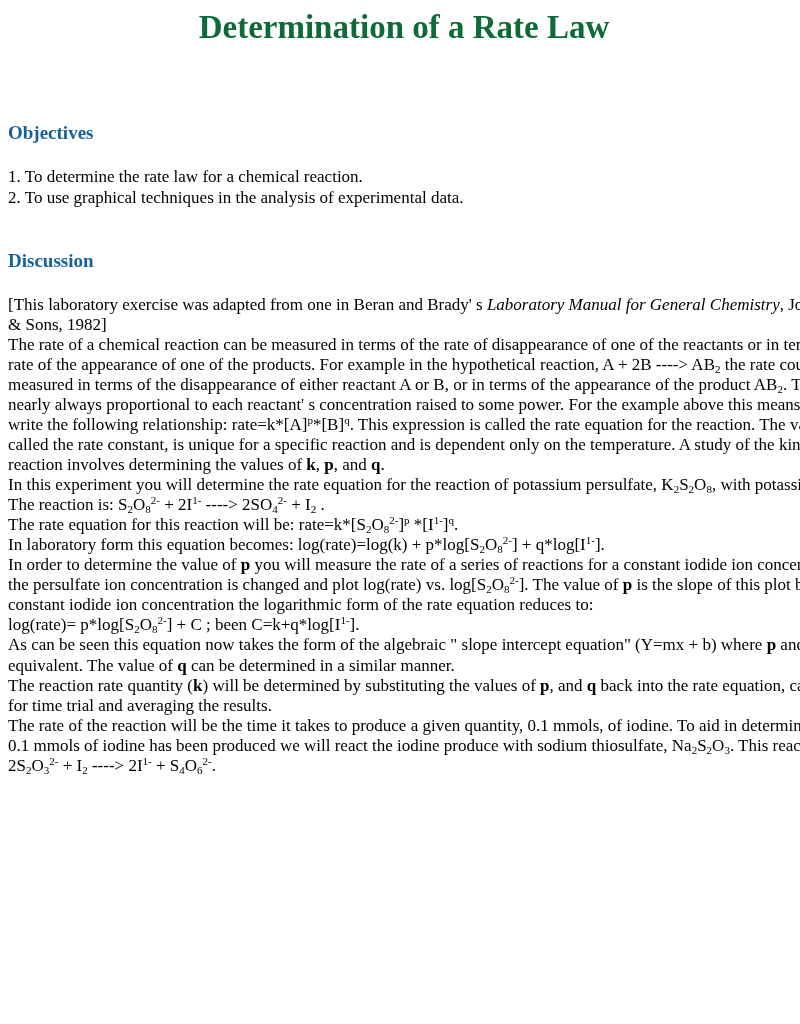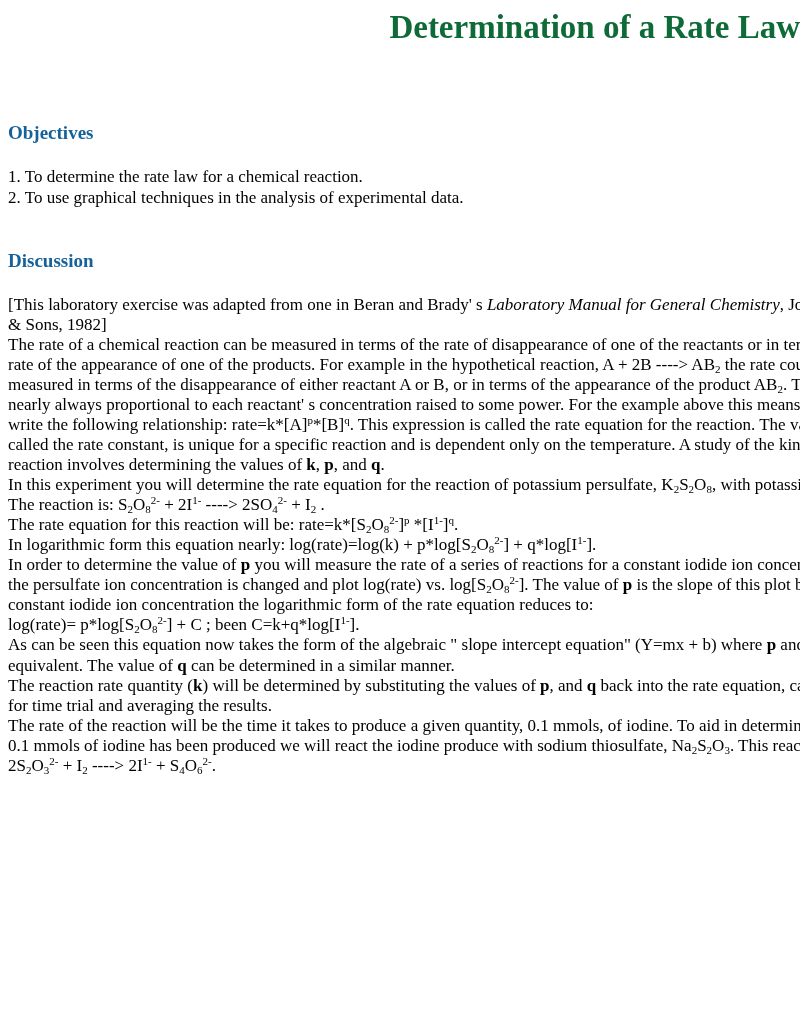--- a/index.html
+++ b/index.html
@@ -18,21 +18,21 @@
   }
   .page {
     width: 880px;           
     padding: 0 0 0 8px;
     box-sizing: border-box;
   }
   h1.doc-title {
     color: #0E6B38;
     font-size: 33px;
     font-weight: bold;
-    text-align: right;
+    text-align: center;
     margin: 8px 0 0 0;
     width: 792px;
     letter-spacing: 0px;
     line-height: 1.2;
   }
   .gap-after-title { height: 74px; }
   h2.section-heading {
     color: #15629B;
     font-size: 19px;
     font-weight: bold;
@@ -84,21 +84,21 @@
   <div class="heading-gap"></div>
 
   <p class="para"><span>[This laboratory exercise was adapted from one in Beran and Brady' s </span><i>Laboratory Manual for General Chemistry</i><span>, John Wiley &amp; Sons, 1982]</span></p>
 
   <p class="para para-block"><span>The rate of a chemical reaction can be measured in terms of the rate of disappearance of one of the reactants or in terms of the rate of the appearance of one of the products. For example in the hypothetical reaction, A + 2B ----&gt; AB</span><sub>2</sub><span> the rate could be measured in terms of the disappearance of either reactant A or B, or in terms of the appearance of the product AB</span><sub>2</sub><span>. The rate is nearly always proportional to each reactant' s concentration raised to some power. For the example above this means we would write the following relationship: rate=k*[A]</span><sup>p</sup><span>*[B]</span><sup>q</sup><span>. This expression is called the rate equation for the reaction. The value of k, called the rate constant, is unique for a specific reaction and is dependent only on the temperature. A study of the kinetics of any reaction involves determining the values of </span><b>k</b><span>, </span><b>p</b><span>, and </span><b>q</b><span>.</span></p>
 
   <p class="para para-block"><span>In this experiment you will determine the rate equation for the reaction of potassium persulfate, K</span><sub>2</sub><span>S</span><sub>2</sub><span>O</span><sub>8</sub><span>, with potassium iodide. The reaction is: S</span><sub>2</sub><span>O</span><sub>8</sub><sup>2-</sup><span> + 2I</span><sup>1-</sup><span> ----&gt; 2SO</span><sub>4</sub><sup>2-</sup><span> + I</span><sub>2</sub><span> .</span></p>
 
   <p class="para para-block"><span>The rate equation for this reaction will be: rate=k*[S</span><sub>2</sub><span>O</span><sub>8</sub><sup>2-</sup><span>]</span><sup>p</sup><span> *[I</span><sup>1-</sup><span>]</span><sup>q</sup><span>.</span></p>
 
-  <p class="para para-block"><span>In logarithmic form this equation nearly: log(rate)=log(k) + p*log[S</span><sub>2</sub><span>O</span><sub>8</sub><sup>2-</sup><span>] + q*log[I</span><sup>1-</sup><span>].</span></p>
+  <p class="para para-block"><span>In laboratory form this equation becomes: log(rate)=log(k) + p*log[S</span><sub>2</sub><span>O</span><sub>8</sub><sup>2-</sup><span>] + q*log[I</span><sup>1-</sup><span>].</span></p>
 
   <p class="para para-block"><span>In order to determine the value of </span><b>p</b><span> you will measure the rate of a series of reactions for a constant iodide ion concentration as the persulfate ion concentration is changed and plot log(rate) vs. log[S</span><sub>2</sub><span>O</span><sub>8</sub><sup>2-</sup><span>]. The value of </span><b>p</b><span> is the slope of this plot because at a constant iodide ion concentration the logarithmic form of the rate equation reduces to:</span></p>
 
   <p class="para para-block nowrap-line"><span>log(rate)= p*log[S</span><sub>2</sub><span>O</span><sub>8</sub><sup>2-</sup><span>] + C ; been C=k+q*log[I</span><sup>1-</sup><span>].</span></p>
 
   <p class="para para-block"><span>As can be seen this equation now takes the form of the algebraic " slope intercept equation" (Y=mx + b) where </span><b>p</b><span> and </span><span> are equivalent. The value of </span><b>q</b><span> can be determined in a similar manner.</span></p>
 
   <p class="para para-block"><span>The reaction rate quantity (</span><b>k</b><span>) will be determined by substituting the values of </span><b>p</b><span>, and </span><b>q</b><span> back into the rate equation, calculating </span><span> for time trial and averaging the results.</span></p>
 
   <p class="para para-block"><span>The rate of the reaction will be the time it takes to produce a given quantity, 0.1 mmols, of iodine. To aid in determining when 0.1 mmols of iodine has been produced we will react the iodine produce with sodium thiosulfate, Na</span><sub>2</sub><span>S</span><sub>2</sub><span>O</span><sub>3</sub><span>. This reaction is:</span></p>

